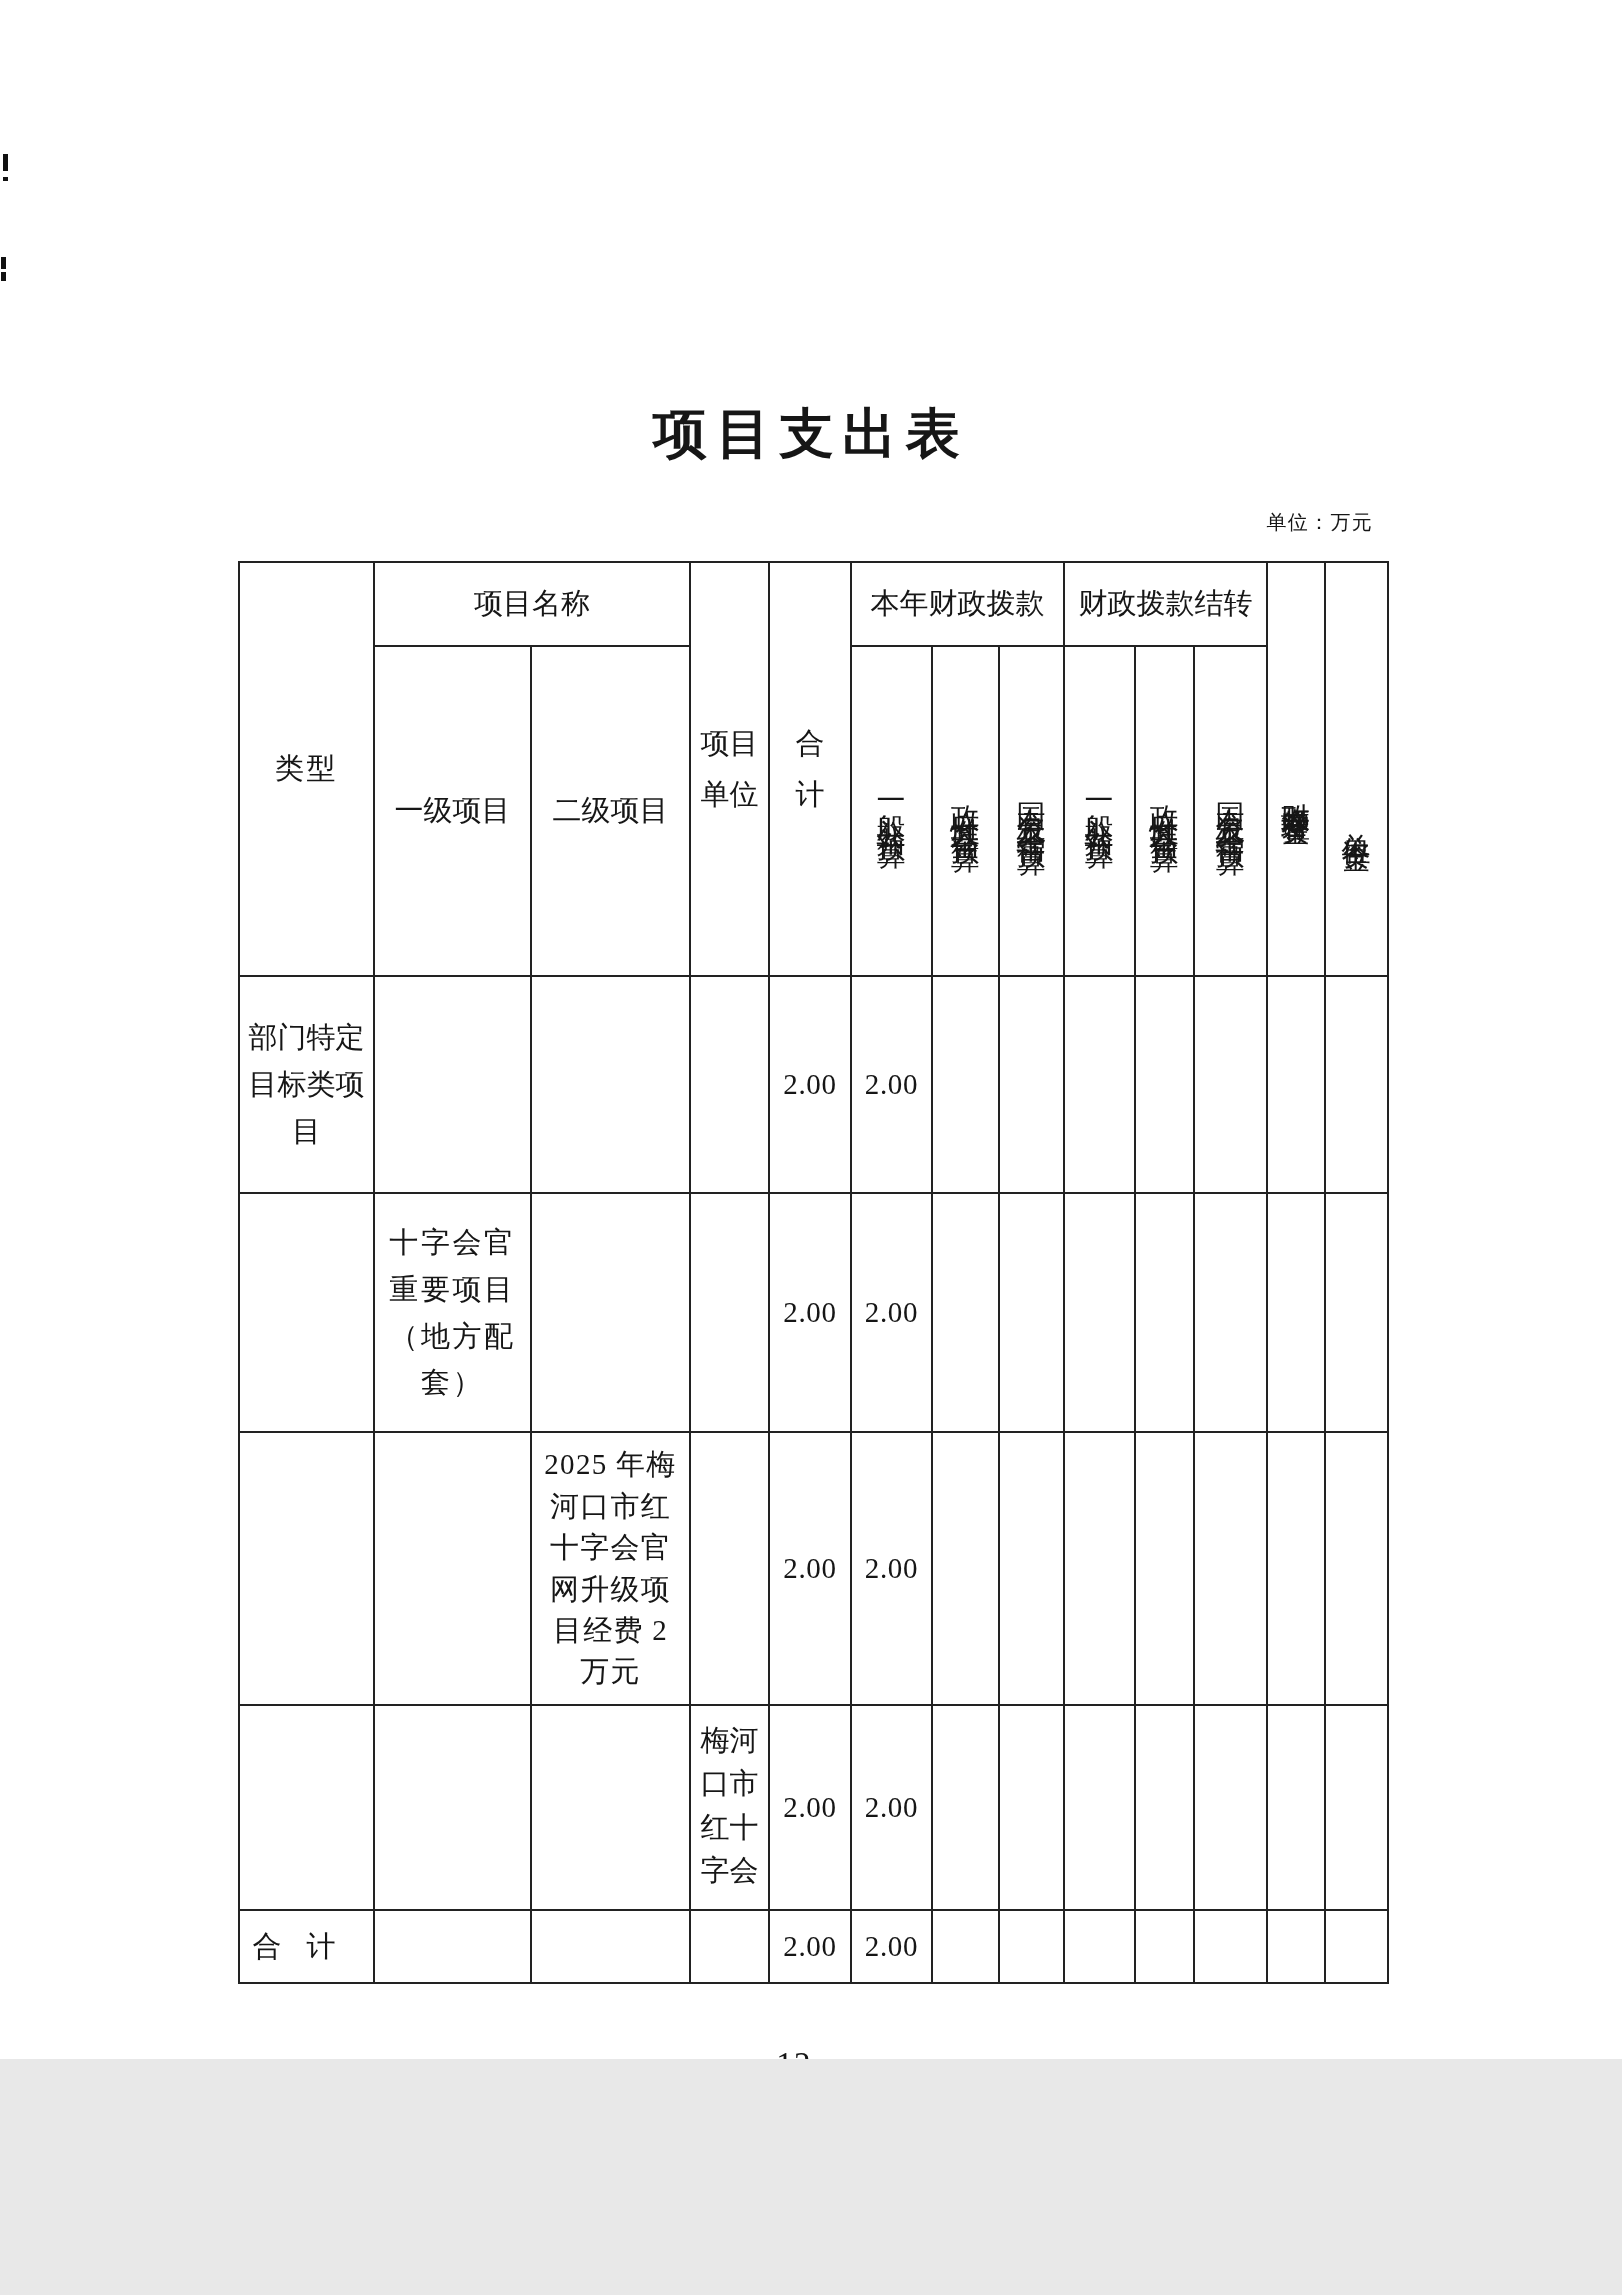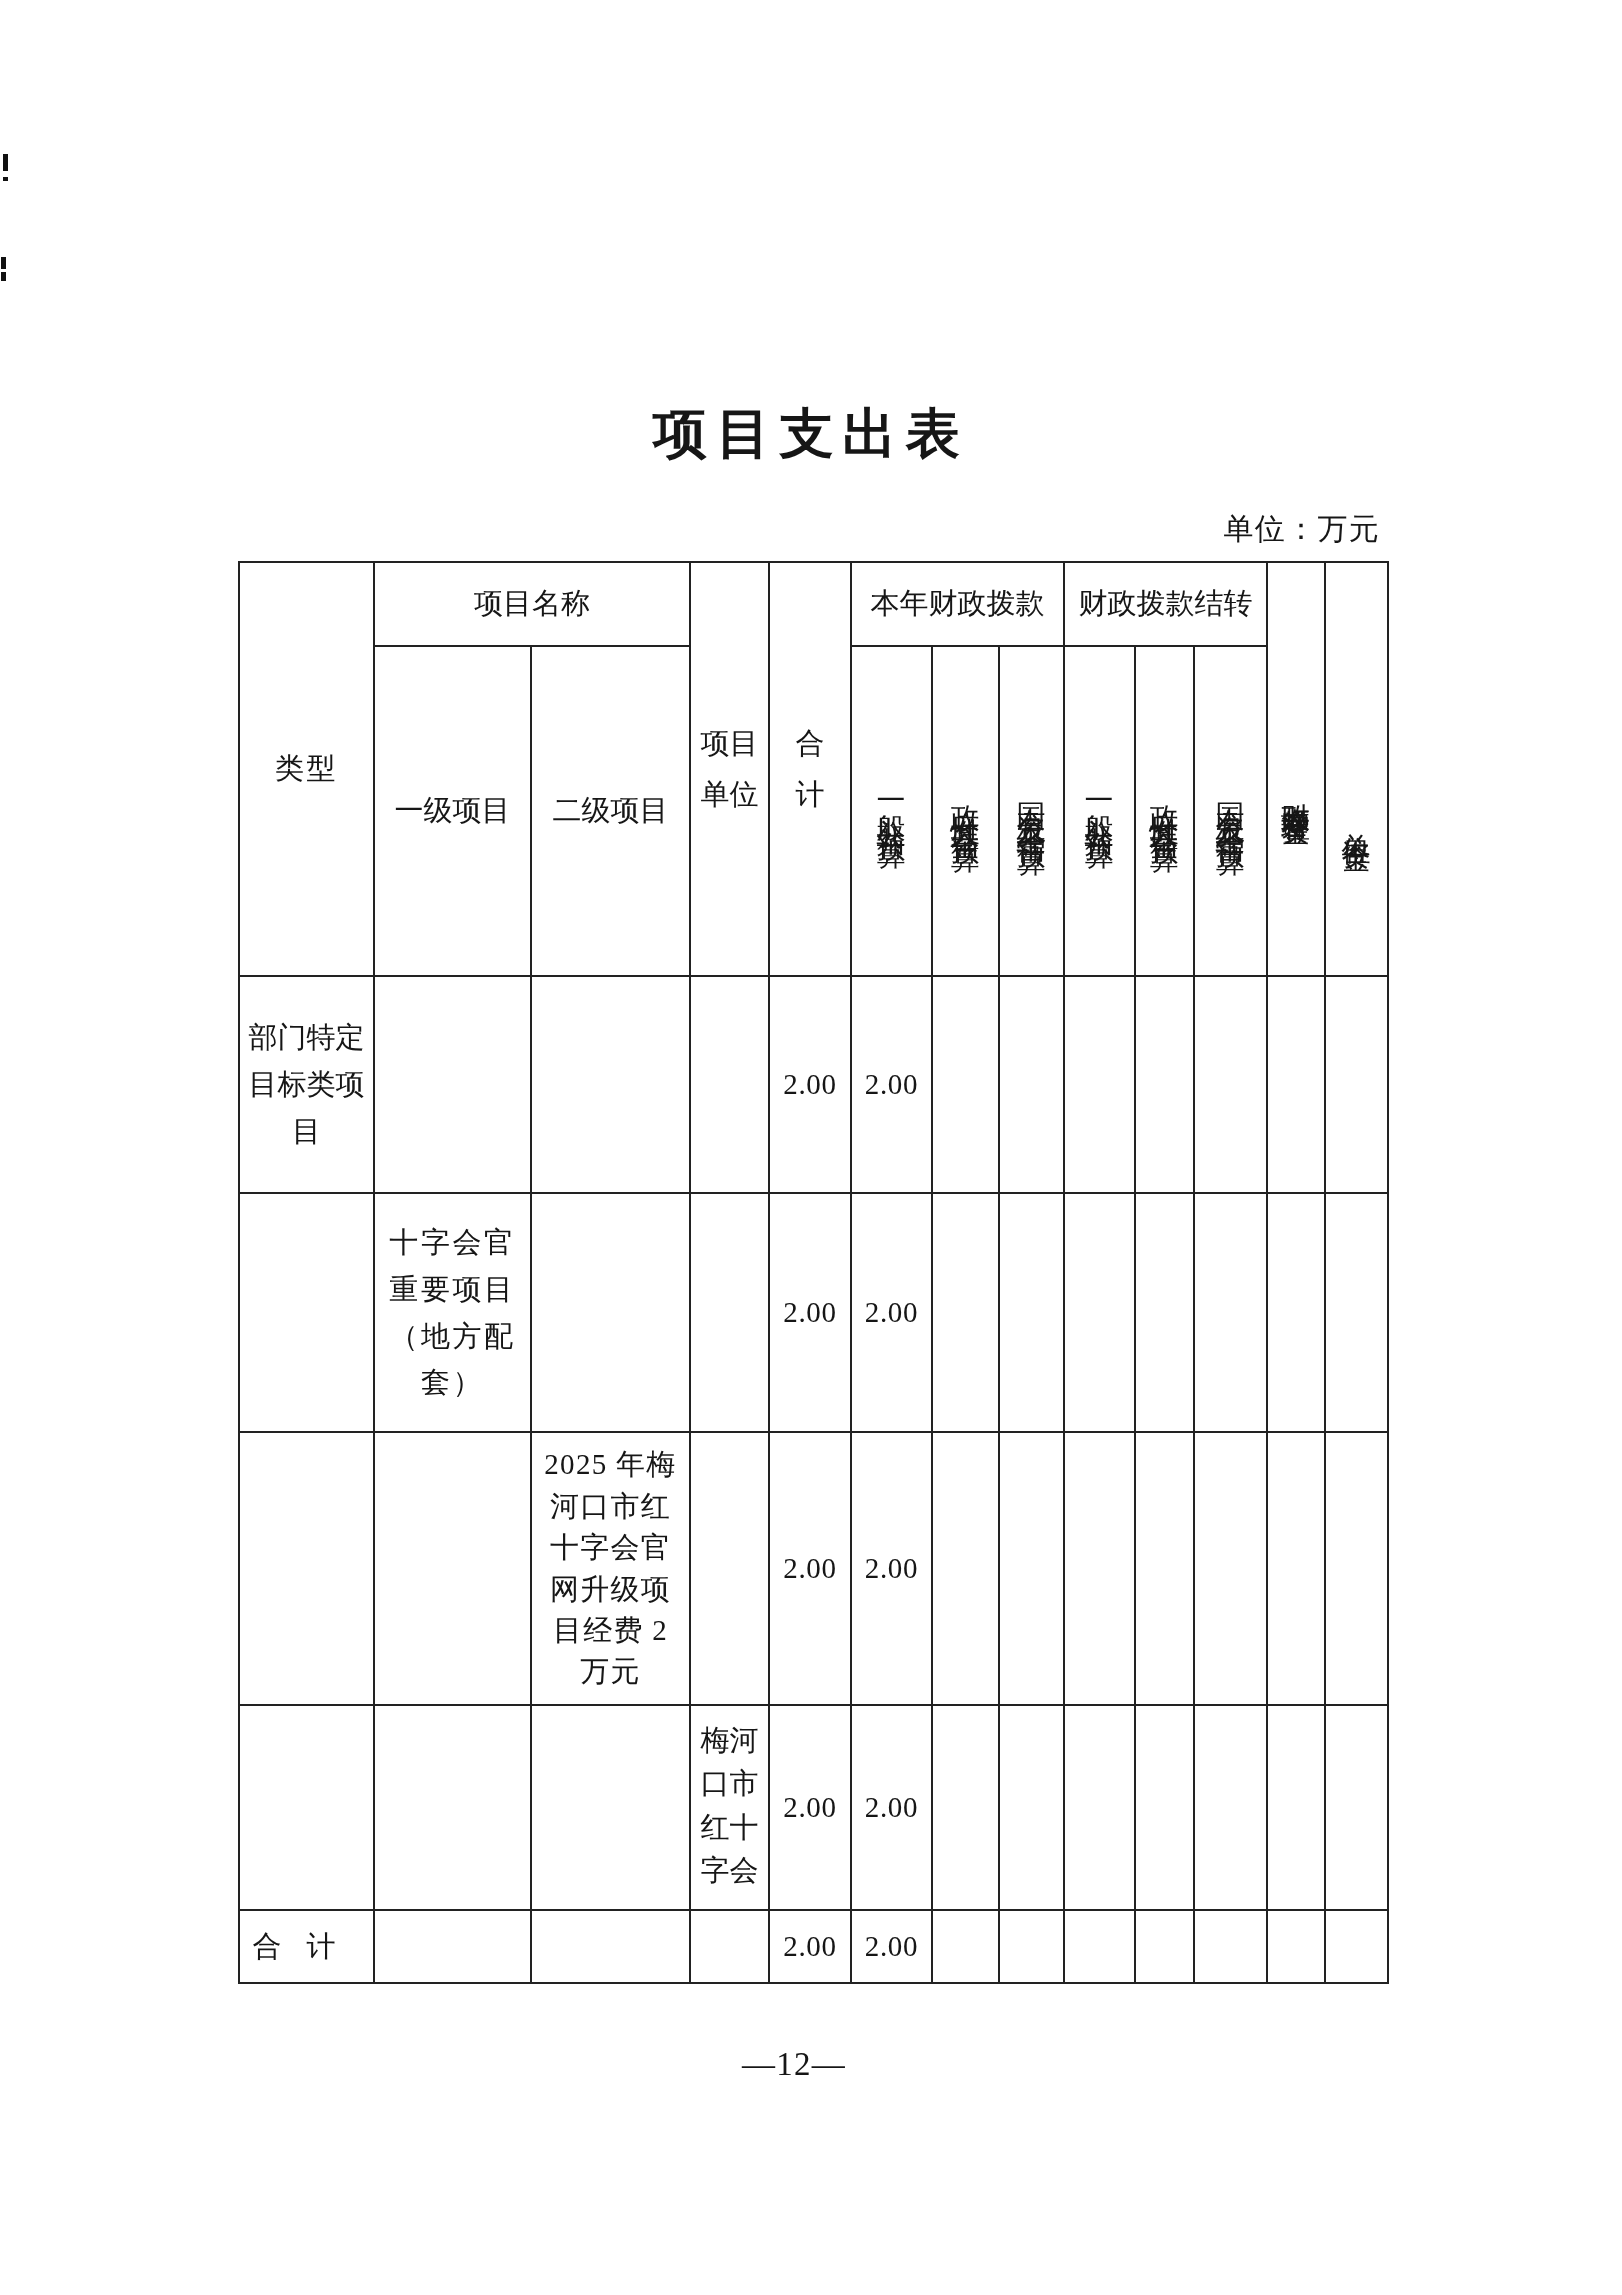--- a/index.html
+++ b/index.html
@@ -1,30 +1,30 @@
 <!DOCTYPE html>
 <html style="font-size:10.5px"><head>
 <meta charset="utf-8">
 <style>
   html, body { margin:0; padding:0; background:#e8e8e8; }
   .page {
-    position:relative; width:1622px; height:2295px; margin:0 auto;
+    position:relative; width:1622px; height:2059px; margin:0 auto;
     background:#ffffff; color:#161616;
     font-family:"Liberation Serif","DejaVu Serif",serif;
     overflow:hidden;
   }
 
   .doc-title {
     position:absolute; top:398px; left:0; width:100%;
     text-align:center; font-size:54px; font-weight:bold; letter-spacing:9.2px;
   }
 
   .unit-label {
-    position:absolute; top:509px; right:242px;
-    font-size:30px; letter-spacing:1.3px;
+    position:absolute; top:509px; right:249px;
+    font-size:20px; letter-spacing:1.3px;
   }
 
   table.budget {
     position:absolute; left:238px; top:561px; width:1150px;
     border-collapse:collapse; table-layout:fixed;
   }
   table.budget td {
     border:2px solid #222; padding:0;
     font-size:29px; text-align:center; vertical-align:middle;
     overflow:hidden;

